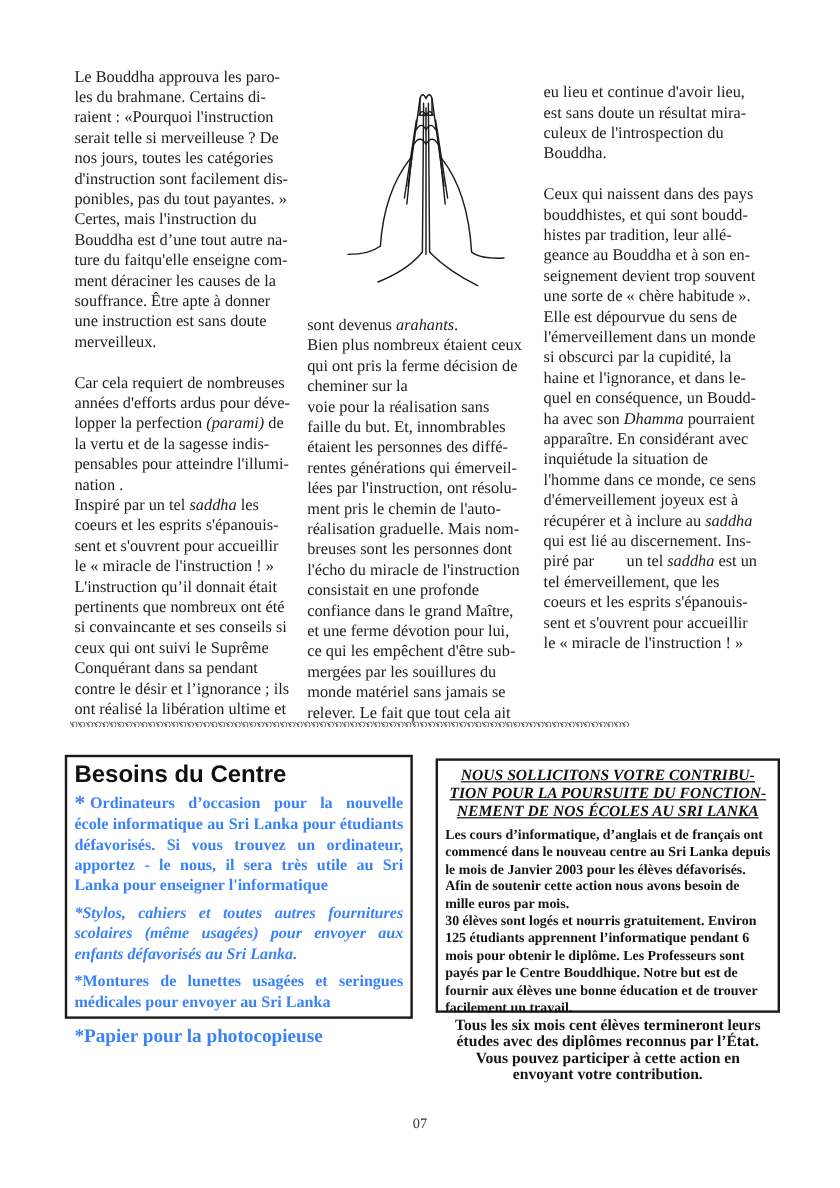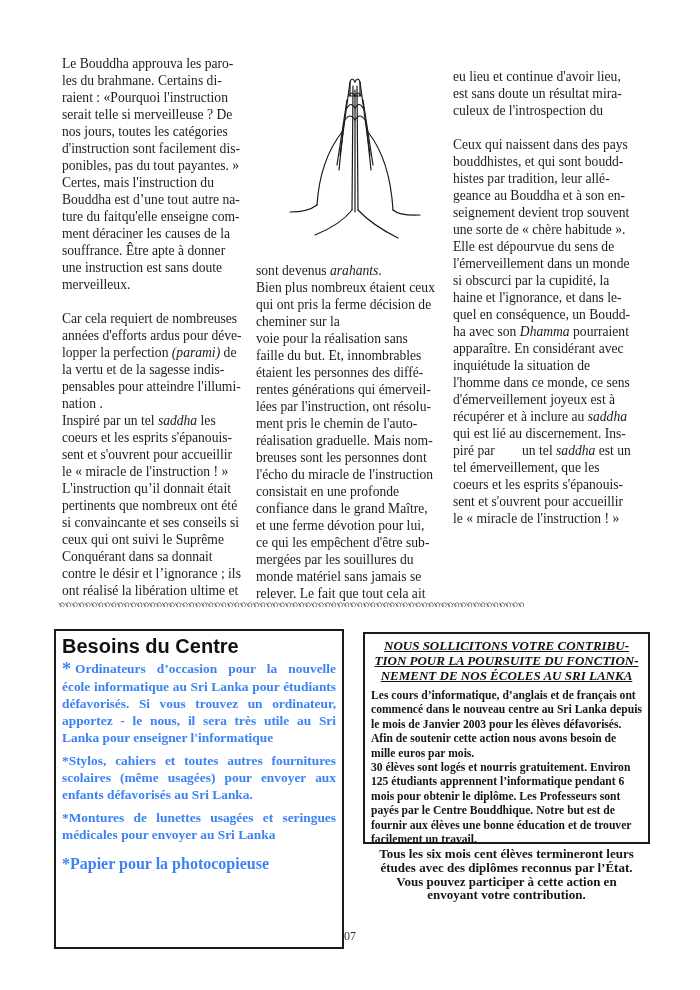--- a/index.html
+++ b/index.html
@@ -12,26 +12,26 @@
     .col2 { left: 256px; top: 262px; width: 190px; }
     .col3 { left: 453px; top: 55px; width: 200px; margin-top: 13px; }
     .it { font-style: italic; text-align: right; }
 
     .illustration { position: absolute; left: 280px; top: 60px; width: 150px; height: 185px; }
 
     .ornament { position: absolute; left: 58px; top: 597px; width: 582px; height: 14px; overflow: hidden;
       font-family: "DejaVu Sans", sans-serif; font-size: 10px; line-height: 14px; letter-spacing: -0.5px; color: #222; white-space: nowrap; }
 
     .box { position: absolute; border: 2.5px solid #1a1a1a; box-sizing: border-box; background: #fff; }
-    .box-left { left: 54px; top: 629px; width: 290px; height: 320px; padding: 4px 6px 0 6px; }
+    .box-left { left: 54px; top: 629px; width: 290px; height: 220px; padding: 4px 6px 0 6px; }
     .box-right { left: 363px; top: 632px; width: 287px; height: 212px; padding: 2px 6px 0 6px; }
 
     .box-title { font-family: "Liberation Sans", sans-serif; font-weight: bold; font-size: 20px; line-height: 23px; color: #111; margin: 0 0 2px 0; }
     .need { font-family: "Liberation Serif", serif; font-weight: bold; font-size: 13.4px; line-height: 17px; text-align: justify; color: #3b82f6; margin: 0 0 6px 0; }
-    .need.italic { }
+    .need.italic { font-style: italic; }
     .need .star { font-size: 18px; vertical-align: -2px; margin-right: 4px; }
     .need.small { font-size: 16px; margin-top: 12px; }
 
     .appeal-title { font-family: "Liberation Serif", serif; font-weight: bold; font-style: italic; font-size: 13px; line-height: 15px;
       text-align: center; text-decoration: underline; color: #111; margin: 2px 0 6px 0; }
     .appeal-body { font-family: "Liberation Serif", serif; font-weight: bold; font-size: 11.6px; line-height: 14.4px; color: #151515; }
     .appeal-body p { margin: 0; }
     .appeal-body p.small { font-size: 13px; line-height: 13.6px; text-align: center; }
 
     .page-number { position: absolute; left: 0; width: 700px; top: 929px; text-align: center;
@@ -63,21 +63,21 @@
   <p>pensables pour atteindre l'illumi-</p>
   <p>nation .</p>
   <p>Inspiré par un tel <span class="it">saddha</span> les</p>
   <p>coeurs et les esprits s'épanouis-</p>
   <p>sent et s'ouvrent pour accueillir</p>
   <p>le « miracle de l'instruction ! »</p>
   <p>L'instruction qu’il donnait était</p>
   <p>pertinents que nombreux ont été</p>
   <p>si convaincante et ses conseils si</p>
   <p>ceux qui ont suivi le Suprême</p>
-  <p>Conquérant dans sa donnait</p>
+  <p>Conquérant dans sa pendant</p>
   <p>contre le désir et l’ignorance ; ils</p>
   <p>ont réalisé la libération ultime et</p>
 </div>
 
 <div class="illustration">
   <svg width="150" height="185" viewBox="0 0 150 185" fill="none" stroke="#1a1a1a" stroke-width="1.2" stroke-linecap="round">
 
     <path d="M70 22 q2 -6 5 0 q3 -6 5 0 v14 h-10 z"></path>
     <path d="M69 36 q3 -6 6 0 q3 -6 6 0"></path>
     <path d="M67 48 q4 -7 8 0 q4 -7 8 0"></path>
@@ -123,20 +123,21 @@
   <p>ce qui les empêchent d'être sub-</p>
   <p>mergées par les souillures du</p>
   <p>monde matériel sans jamais se</p>
   <p>relever. Le fait que tout cela ait</p>
 </div>
 
 <div class="col col3">
   <p>eu lieu et continue d'avoir lieu,</p>
   <p>est sans doute un résultat mira-</p>
   <p>culeux de l'introspection du</p>
+  <p>Bouddha.</p>
   <div class="gap"></div>
   <p>Ceux qui naissent dans des pays</p>
   <p>bouddhistes, et qui sont boudd-</p>
   <p>histes par tradition, leur allé-</p>
   <p>geance au Bouddha et à son en-</p>
   <p>seignement devient trop souvent</p>
   <p>une sorte de « chère habitude ».</p>
   <p>Elle est dépourvue du sens de</p>
   <p>l'émerveillement dans un monde</p>
   <p>si obscurci par la cupidité, la</p>

